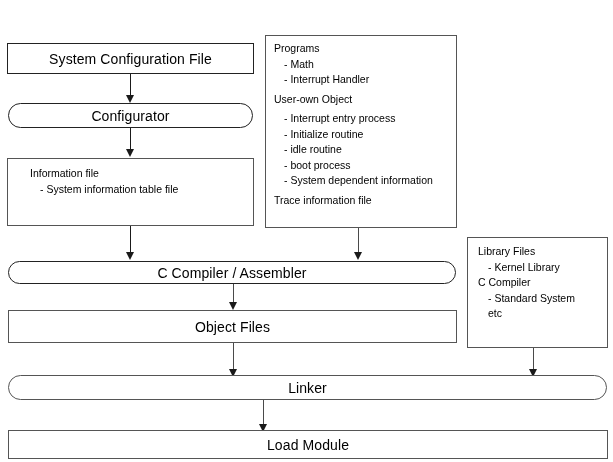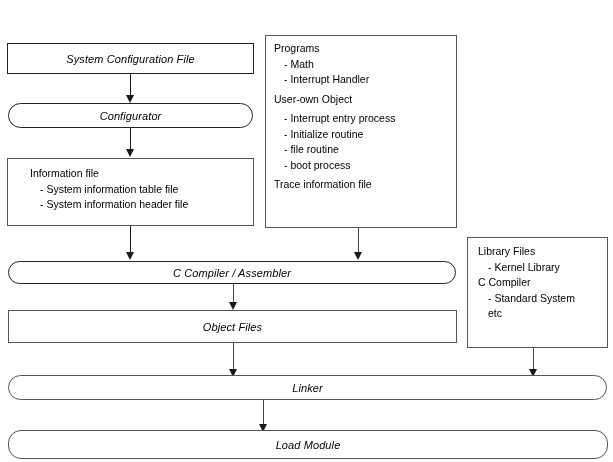--- a/index.html
+++ b/index.html
@@ -30,25 +30,24 @@
     border-radius: 40px;
   }
 
   
   .center-label {
     display: flex;
     align-items: center;
     justify-content: center;
     width: 100%;
     height: 100%;
-    font-size: 11px;
+    font-size: 14px;
     color: #000000;
     letter-spacing: 0.1px;
     white-space: nowrap;
-    font-style: italic;
   }
 
   
   .list-body {
     padding: 5px 8px 16px 8px;
     font-size: 10.5px;
     color: #000000;
     line-height: 15.5px;
   }
   .list-body .hd {
@@ -94,39 +93,39 @@
     <div class="center-label">Configurator</div>
   </div>
 
   <div class="vline dark" style="left:130px; top:128px; height:22px;"></div>
   <div class="arrowhead" style="left:125.5px; top:149px;"></div>
 
   <div class="node" style="left:7px; top:158px; width:247px; height:68px;">
     <div class="list-body" style="padding-left:22px; padding-top:7px;">
       <div class="hd">Information file</div>
       <div class="it">- System information table file</div>
-      <div class="it">- System information header file</div>
     </div>
   </div>
 
   <div class="vline dark" style="left:130px; top:226px; height:27px;"></div>
   <div class="arrowhead" style="left:125.5px; top:252px;"></div>
 
   <div class="node" style="left:265px; top:35px; width:192px; height:193px;">
     <div class="list-body">
       <div class="hd">Programs</div>
       <div class="it">- Math</div>
       <div class="it">- Interrupt Handler</div>
       <div class="gap"></div>
       <div class="hd">User-own Object</div>
       <div class="gap"></div>
       <div class="it">- Interrupt entry process</div>
       <div class="it">- Initialize routine</div>
-      <div class="it">- file routine</div>
+      <div class="it">- idle routine</div>
       <div class="it">- boot process</div>
+      <div class="it">- System dependent information</div>
       <div class="gap"></div>
       <div class="hd">Trace information file</div>
     </div>
   </div>
 
   <div class="vline" style="left:358px; top:228px; height:25px;"></div>
   <div class="arrowhead" style="left:353.5px; top:252px;"></div>
 
   <div class="node dark rounded" style="left:8px; top:261px; width:448px; height:23px;">
     <div class="center-label">C Compiler / Assembler</div>
@@ -155,17 +154,17 @@
   <div class="vline" style="left:533px; top:348px; height:22px;"></div>
   <div class="arrowhead" style="left:528.5px; top:369px;"></div>
 
   <div class="node rounded" style="left:8px; top:375px; width:599px; height:25px;">
     <div class="center-label">Linker</div>
   </div>
 
   <div class="vline" style="left:263px; top:400px; height:25px;"></div>
   <div class="arrowhead" style="left:258.5px; top:424px;"></div>
 
-  <div class="node" style="left:8px; top:430px; width:600px; height:29px;border-radius:13px;">
+  <div class="node" style="left:8px; top:430px; width:600px; height:29px;">
     <div class="center-label">Load Module</div>
   </div>
 
 </div>
 
 </body></html>

